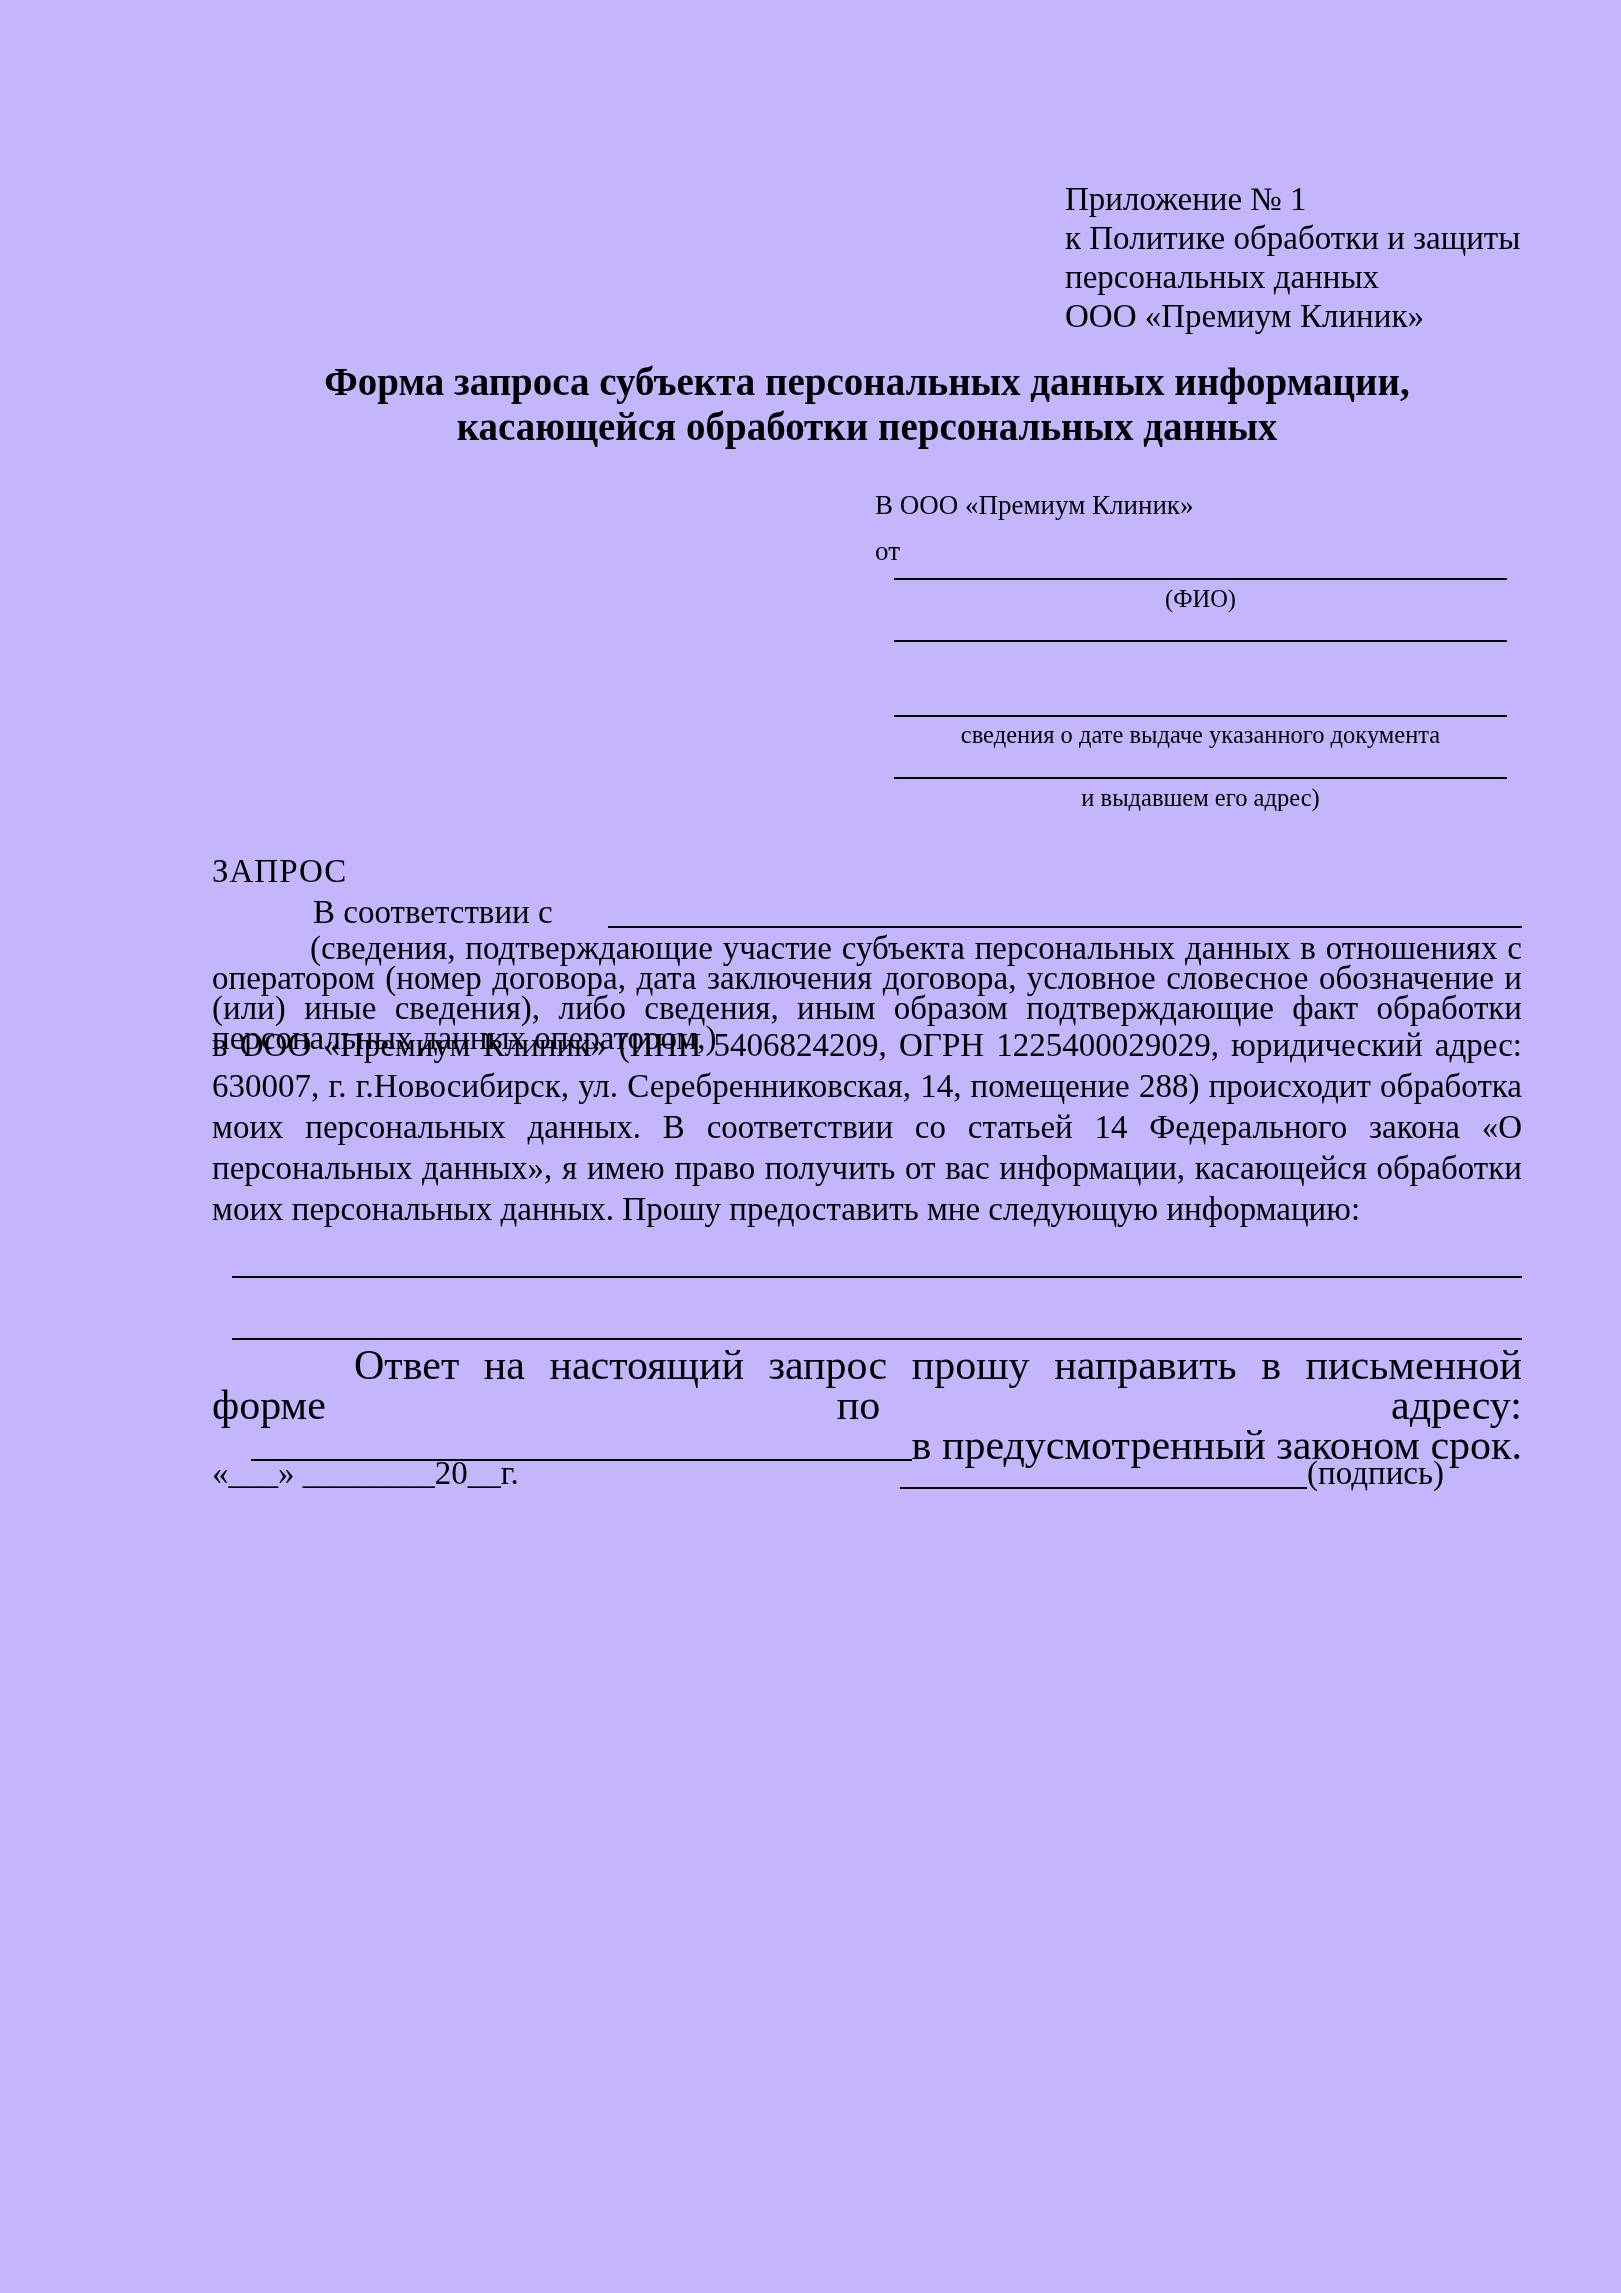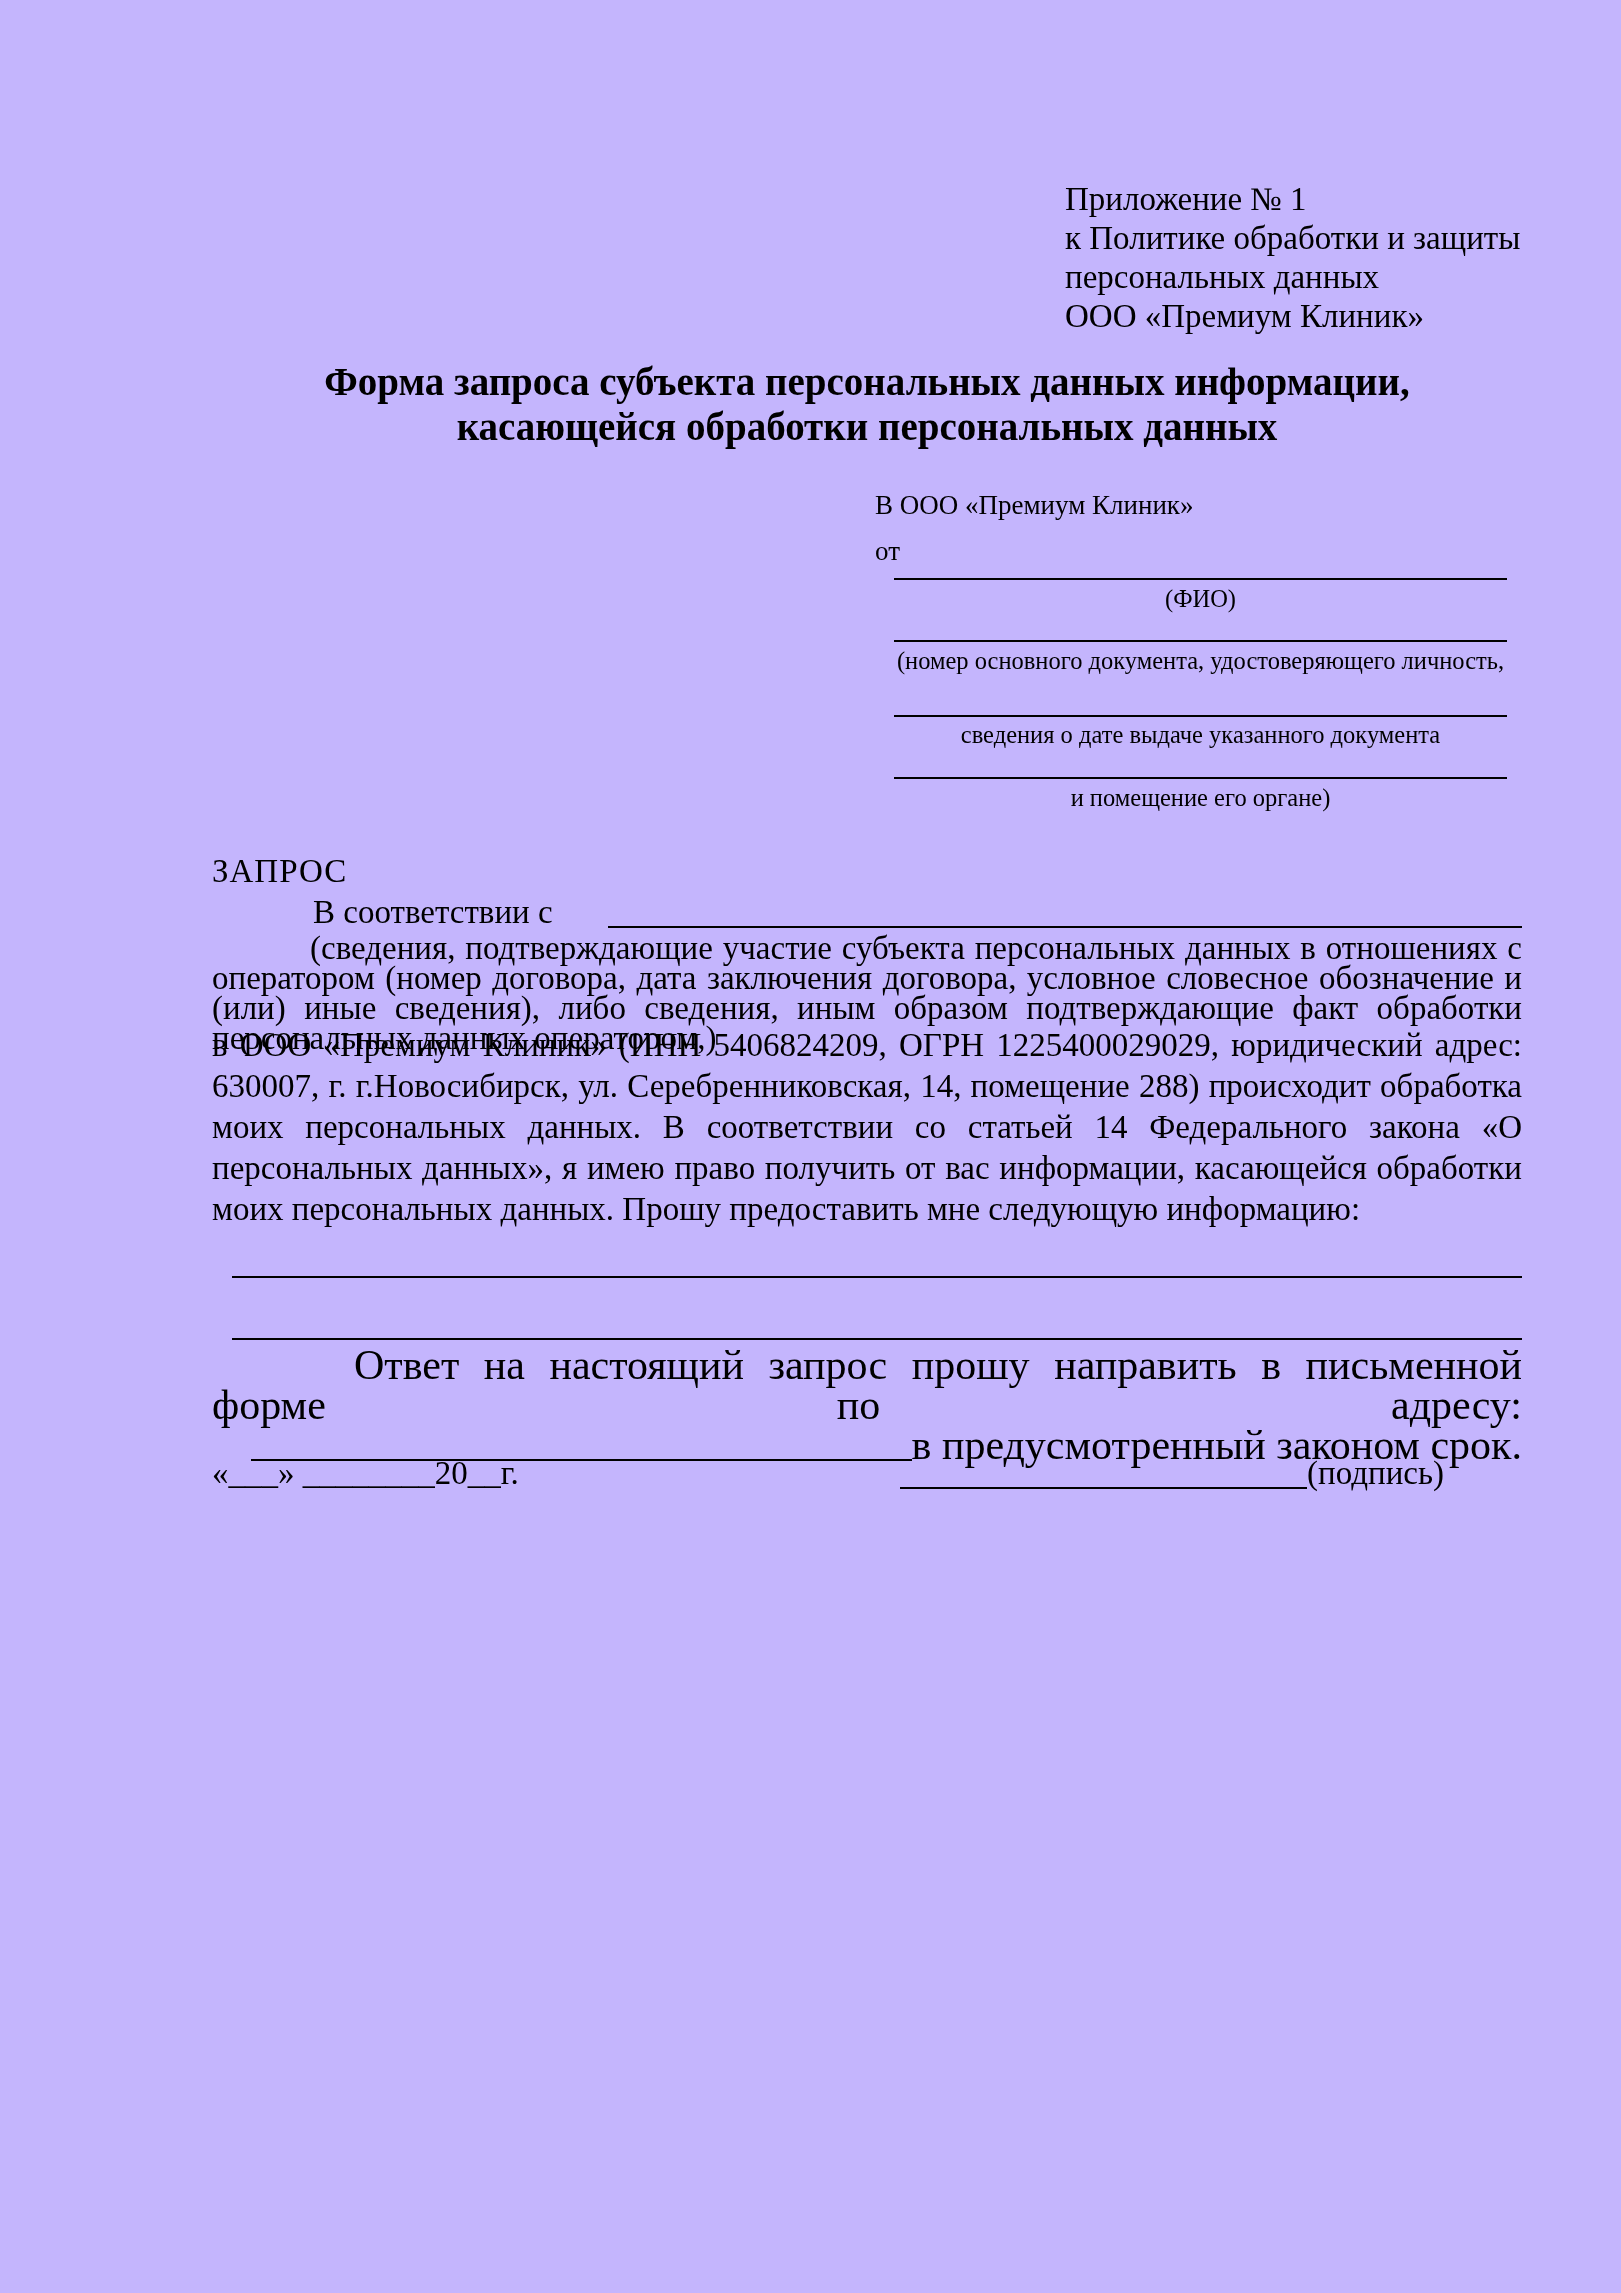--- a/index.html
+++ b/index.html
@@ -122,27 +122,26 @@
 
   <div class="abs addressee">
     <div>В ООО «Премиум Клиник»</div>
     <div>от</div>
   </div>
 
   <div class="abs id-line" style="top:578px"></div>
   <div class="abs id-caption" style="top:584px">(ФИО)</div>
 
   <div class="abs id-line" style="top:640px"></div>
-  <div class="abs id-caption" style="top:646px">(номер основного документа, удостоверяющего личность,</div>
 
   <div class="abs id-line" style="top:715px"></div>
   <div class="abs id-caption" style="top:720px">сведения о дате выдаче указанного документа</div>
 
   <div class="abs id-line" style="top:777px"></div>
-  <div class="abs id-caption" style="top:783px">и помещение его органе)</div>
+  <div class="abs id-caption" style="top:783px">и выдавшем его адрес)</div>
 
   <div class="abs zapros">ЗАПРОС</div>
 
   <div class="abs intro-row">
     <span class="label">В соответствии с</span>
     <span class="fill"></span>
   </div>
 
   <div class="abs footnote">(сведения, подтверждающие участие субъекта персональных данных в отношениях с оператором (номер договора, дата заключения договора, условное словесное обозначение и (или) иные сведения), либо сведения, иным образом подтверждающие факт обработки персональных данных оператором,)</div>
 

